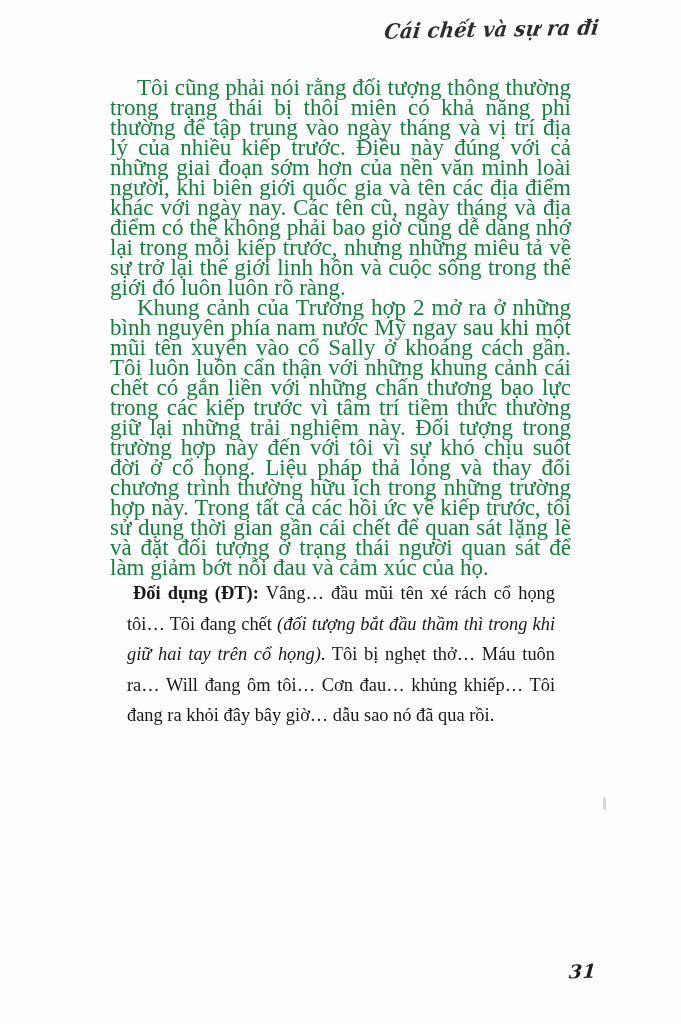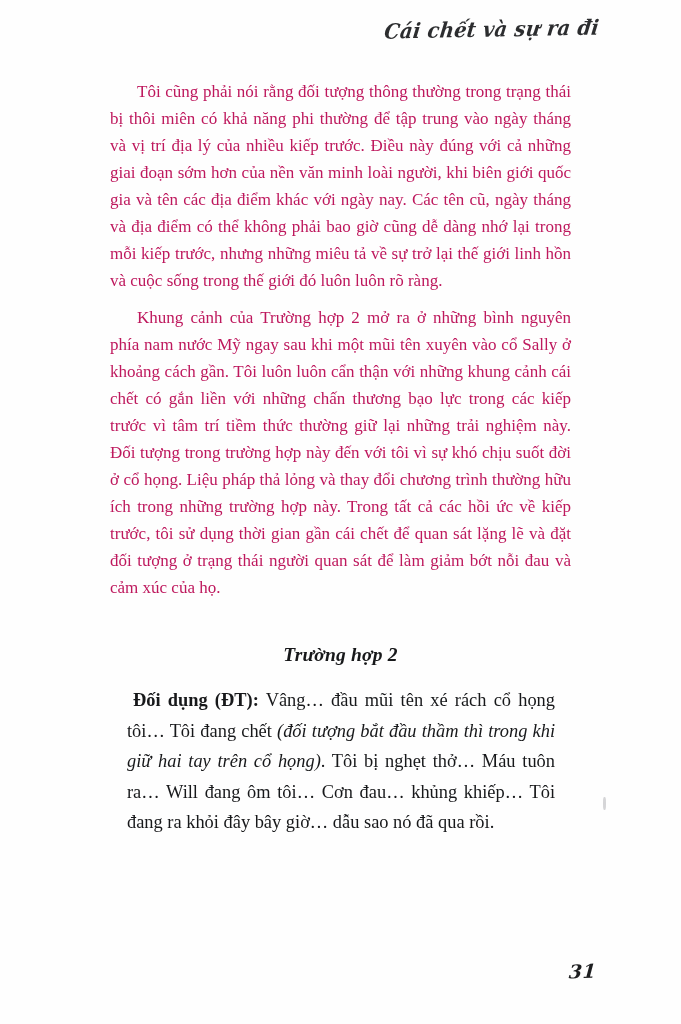--- a/index.html
+++ b/index.html
@@ -47,31 +47,30 @@
   
   .textblock {
     position: absolute;
     left: 110px;
     top: 78px;
     width: 461px;
   }
 
   p.body {
     margin: 0 0 0 0;
-    font-size: 17px;
-    line-height: 27px;
+    font-size: 23px;
+    line-height: 20px;
     text-align: justify;
     text-justify: inter-word;
     text-indent: 27px;
-    color: #be185d;
+    color: #15803d;
     hyphens: none;
   }
 
   p.body + p.body {
-    margin-top: 10px;
   }
 
   
   .section-heading {
     margin: 40px 0 16px 0;
     text-align: center;
     font-size: 19.5px;
     font-weight: 700;
     font-style: italic;
     line-height: 28px;
@@ -147,21 +146,20 @@
   <div class="running-head">
     <span class="running-head-text">Cái chết và sự ra đi</span>
   </div>
 
   <div class="textblock">
 
     <p class="body">Tôi cũng phải nói rằng đối tượng thông thường trong trạng thái bị thôi miên có khả năng phi thường để tập trung vào ngày tháng và vị trí địa lý của nhiều kiếp trước. Điều này đúng với cả những giai đoạn sớm hơn của nền văn minh loài người, khi biên giới quốc gia và tên các địa điểm khác với ngày nay. Các tên cũ, ngày tháng và địa điểm có thể không phải bao giờ cũng dễ dàng nhớ lại trong mỗi kiếp trước, nhưng những miêu tả về sự trở lại thế giới linh hồn và cuộc sống trong thế giới đó luôn luôn rõ ràng.</p>
 
     <p class="body">Khung cảnh của Trường hợp 2 mở ra ở những bình nguyên phía nam nước Mỹ ngay sau khi một mũi tên xuyên vào cổ Sally ở khoảng cách gần. Tôi luôn luôn cẩn thận với những khung cảnh cái chết có gắn liền với những chấn thương bạo lực trong các kiếp trước vì tâm trí tiềm thức thường giữ lại những trải nghiệm này. Đối tượng trong trường hợp này đến với tôi vì sự khó chịu suốt đời ở cổ họng. Liệu pháp thả lỏng và thay đổi chương trình thường hữu ích trong những trường hợp này. Trong tất cả các hồi ức về kiếp trước, tôi sử dụng thời gian gần cái chết để quan sát lặng lẽ và đặt đối tượng ở trạng thái người quan sát để làm giảm bớt nỗi đau và cảm xúc của họ.</p>
 
-    <div class="section-heading">Trường hợp 2</div>
 
     <div class="dialogue">
 
 
       <p class="speech">
         <span class="speaker">Đối dụng (ĐT):</span><span> Vâng… đầu mũi tên xé rách cổ họng tôi… Tôi đang chết </span><span class="stage-direction">(đối tượng bắt đầu thầm thì trong khi giữ hai tay trên cổ họng)</span><span>. Tôi bị nghẹt thở… Máu tuôn ra… Will đang ôm tôi… Cơn đau… khủng khiếp… Tôi đang ra khỏi đây bây giờ… dẫu sao nó đã qua rồi.</span>
       </p>
 
     </div>
 

